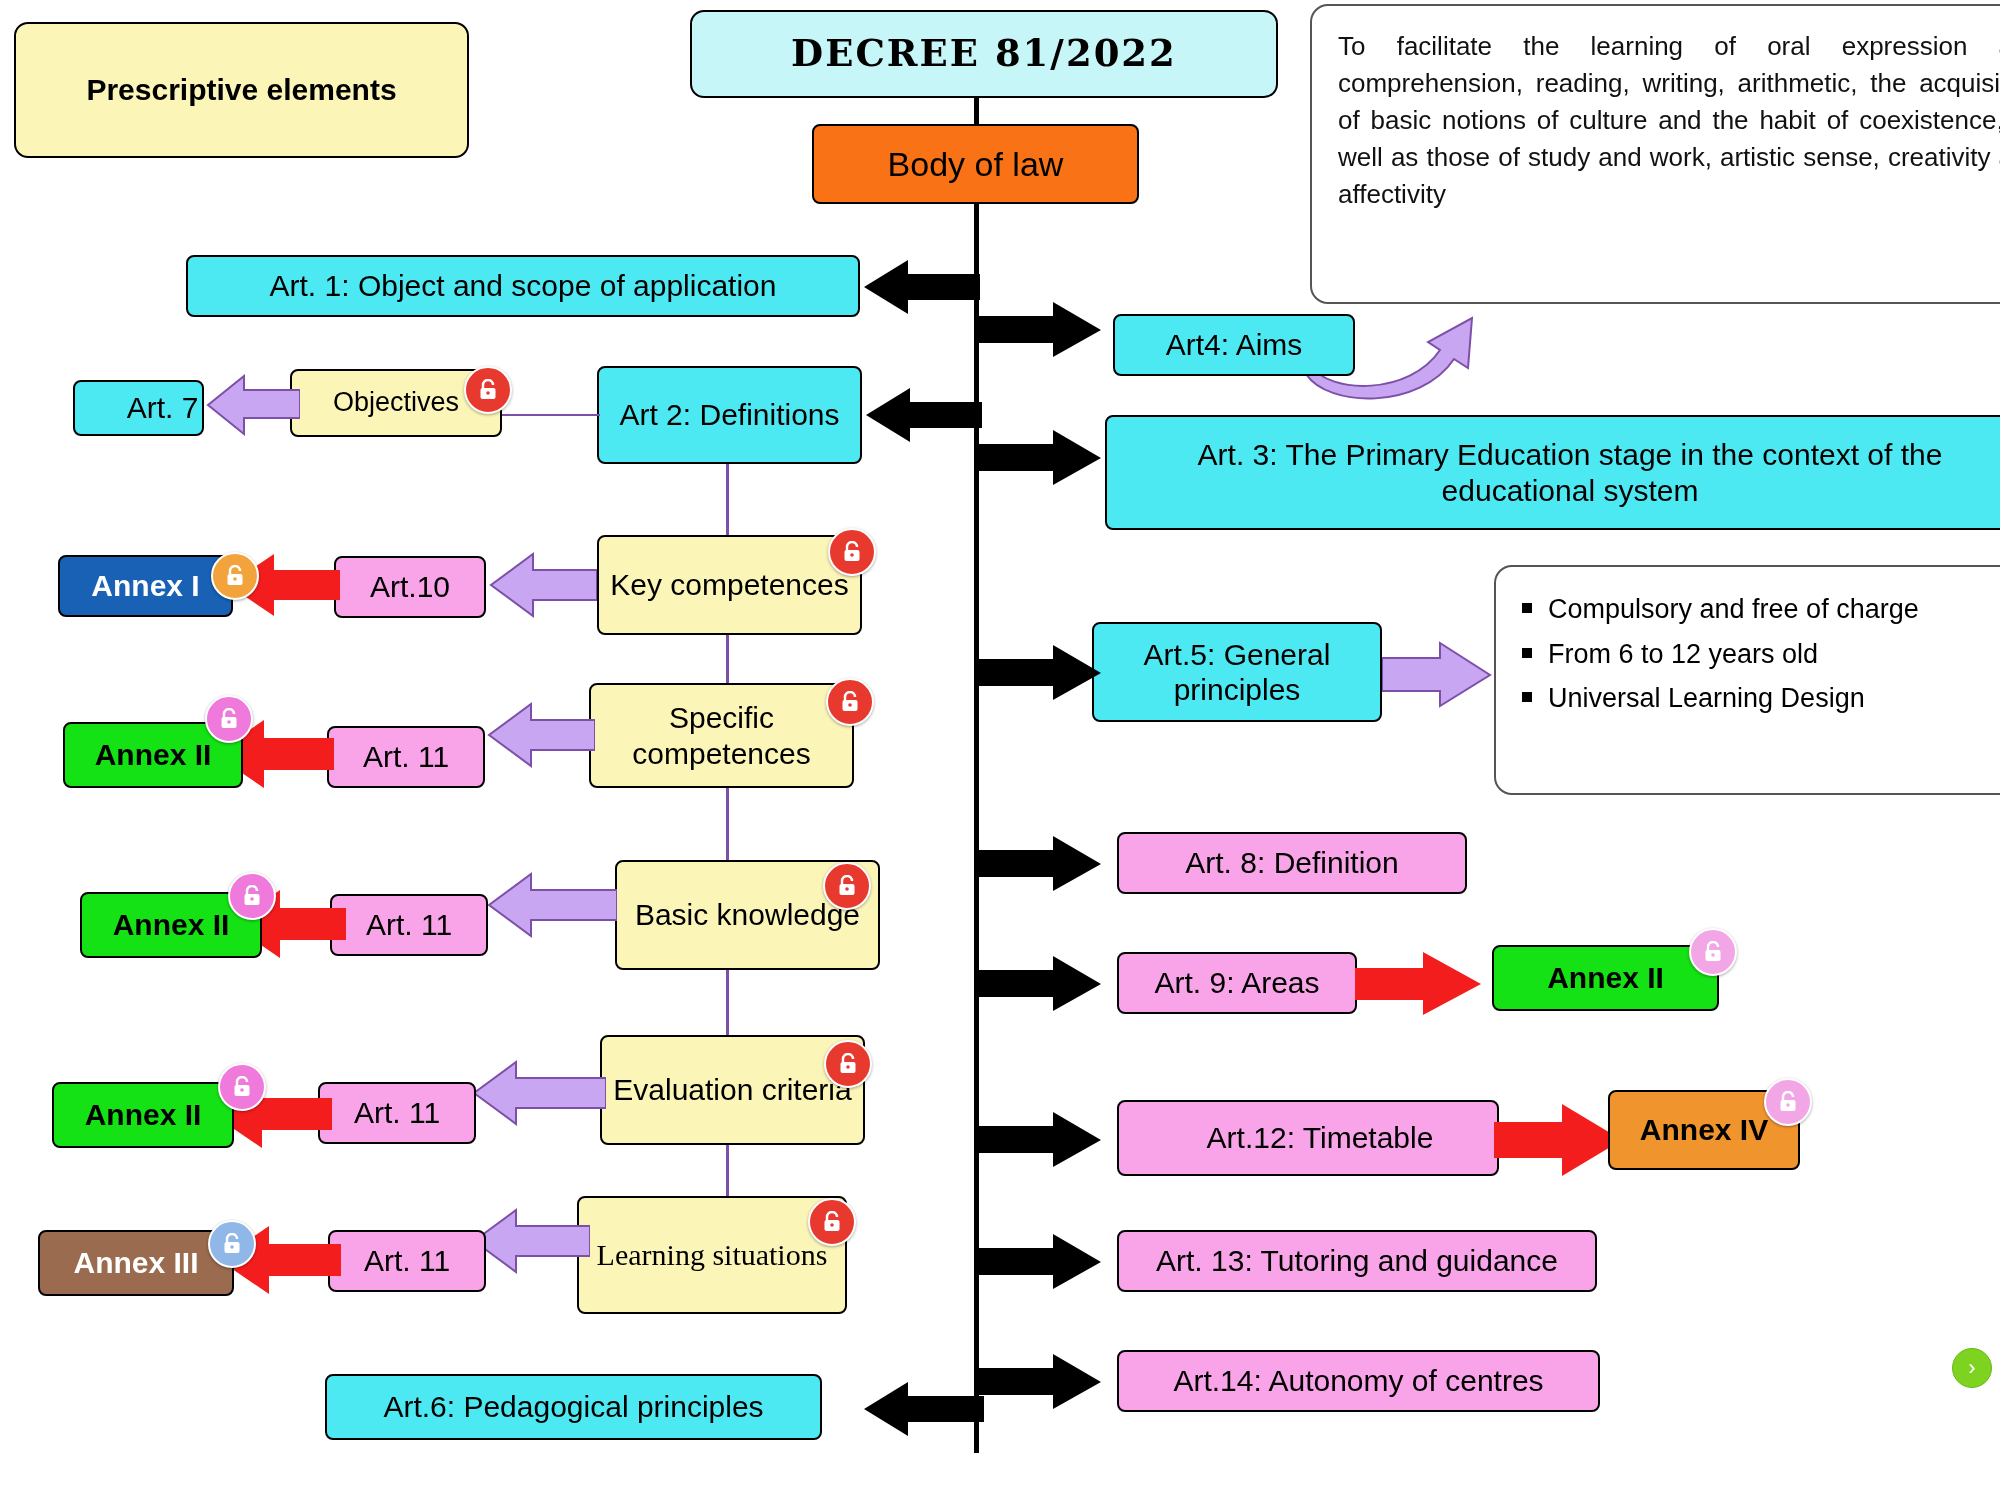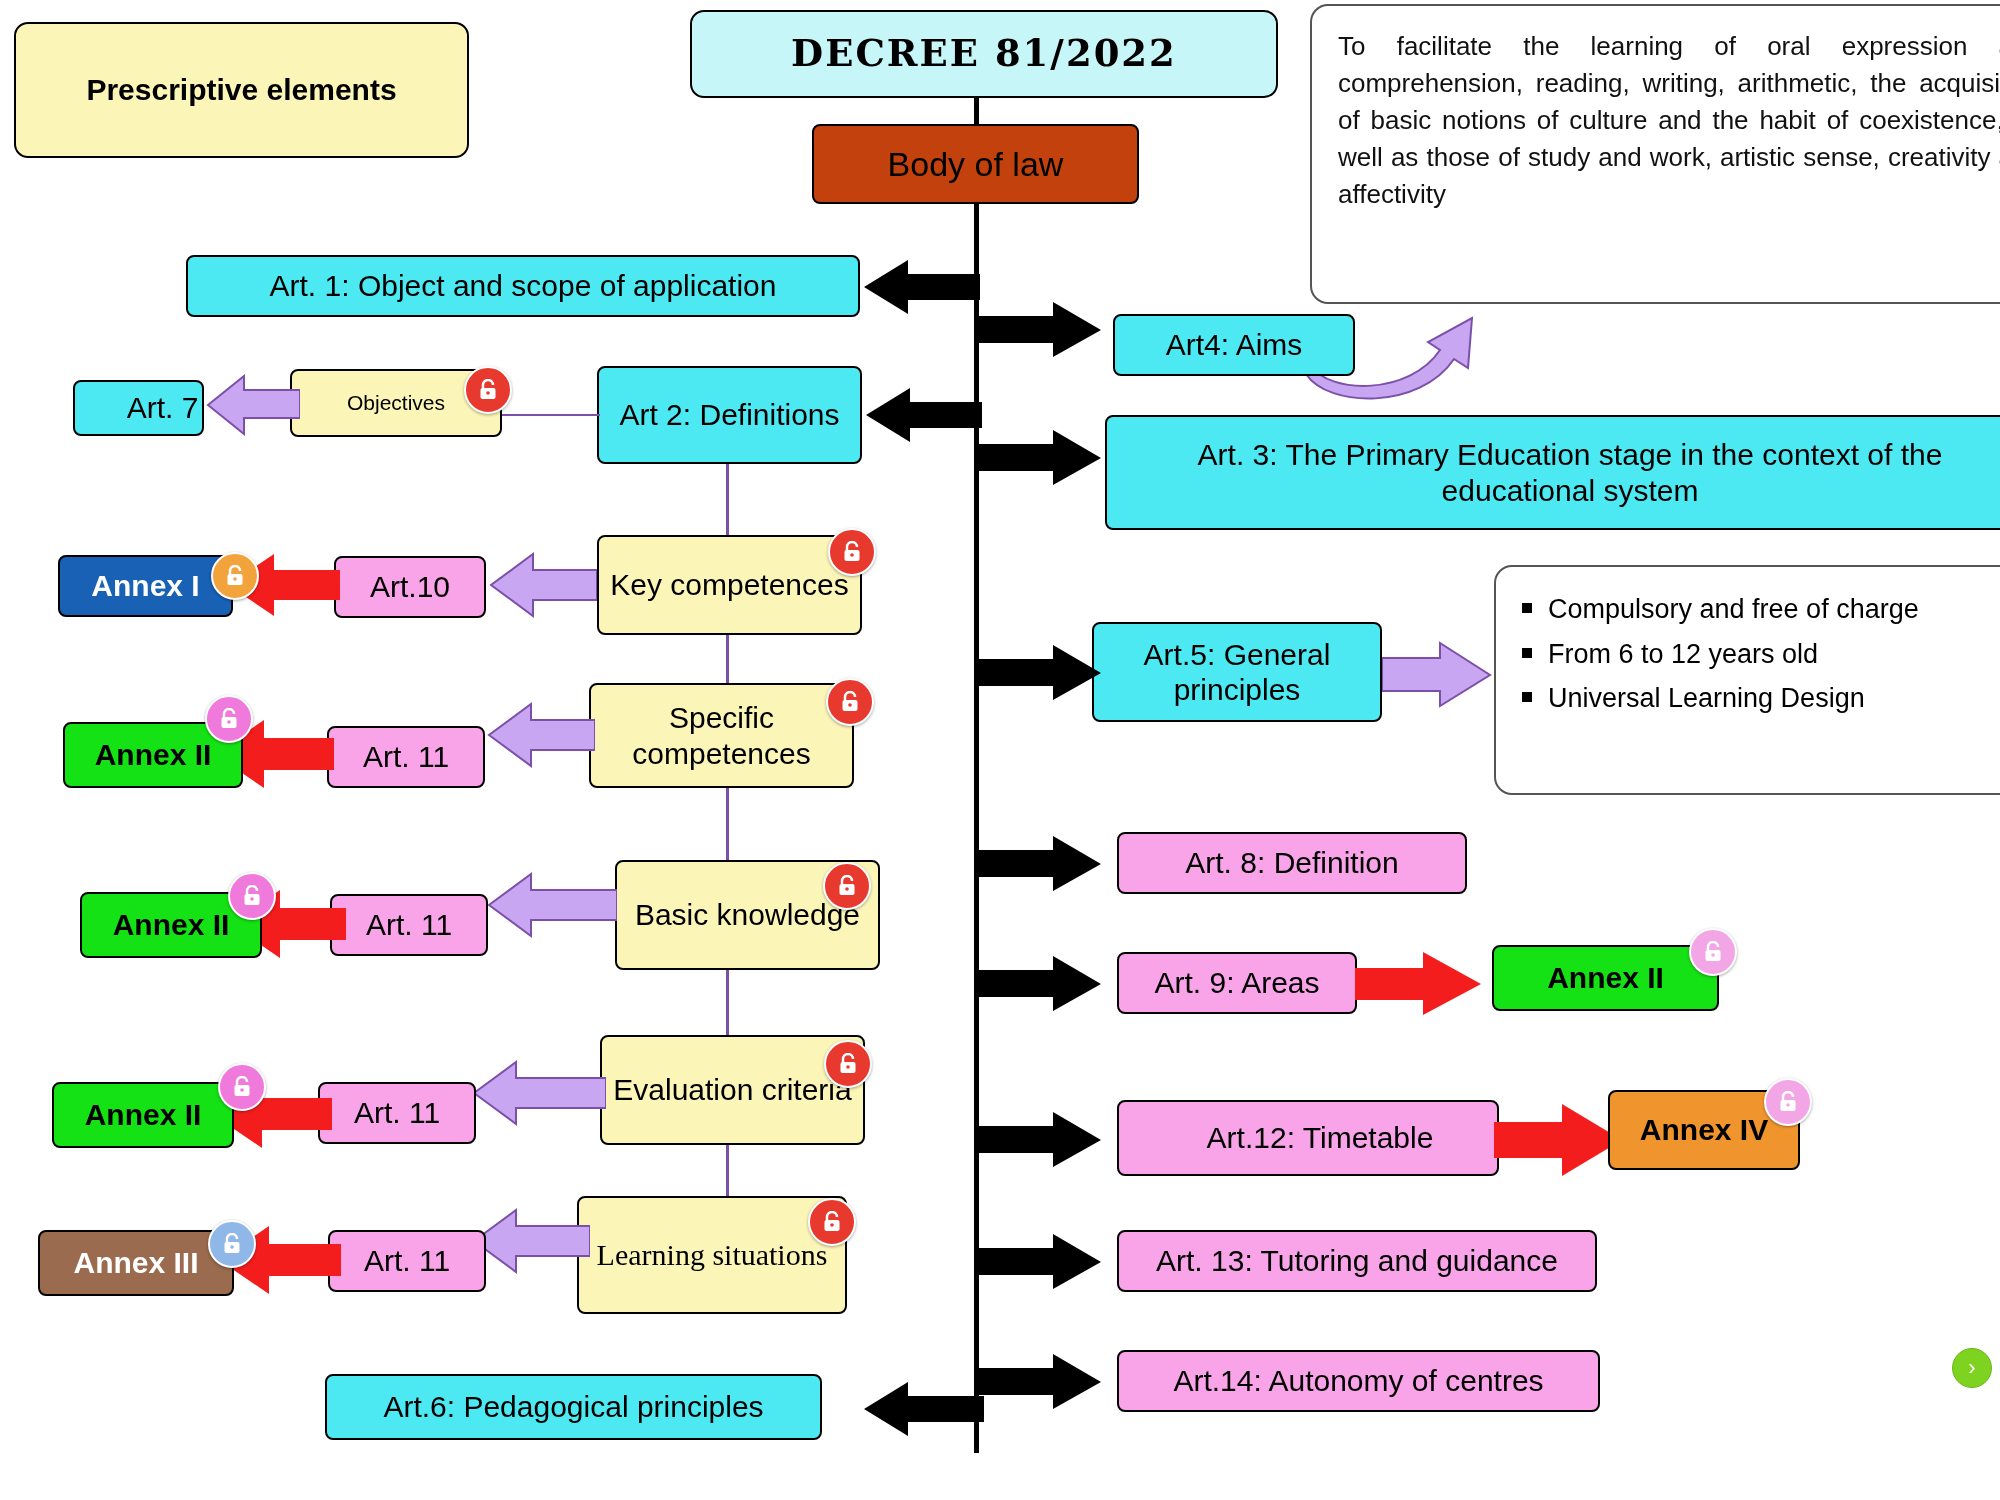--- a/index.html
+++ b/index.html
@@ -31,31 +31,31 @@
   }
   .rounded { border-radius: 14px; }
   .r8 { border-radius: 8px; }
   .yellow { background: #FCF5B8; }
   .cyan   { background: #4DE9F2; }
   .pink   { background: #F9A3E8; }
   .green  { background: #14E214; }
   .blue   { background: #1861B5; color: #fff; }
   .orange { background: #F0952E; }
   .brown  { background: #9A6B4E; color: #fff; }
-  .white  { background: #c2410c; }
+  .white  { background: #f97316; }
   .paleCyan { background: #C6F6F8; }
 
   .title-decree {
     font-family: "DejaVu Serif", serif;
     font-weight: bold;
     letter-spacing: 2px;
     font-size: 37px;
   }
   .big { font-size: 30px; }
-  .med { font-size: 21px; }
+  .med { font-size: 27px; }
   .bold { font-weight: bold; }
 
   
   .spine {
     position: absolute;
     background: #000;
     width: 5px;
   }
 
   

